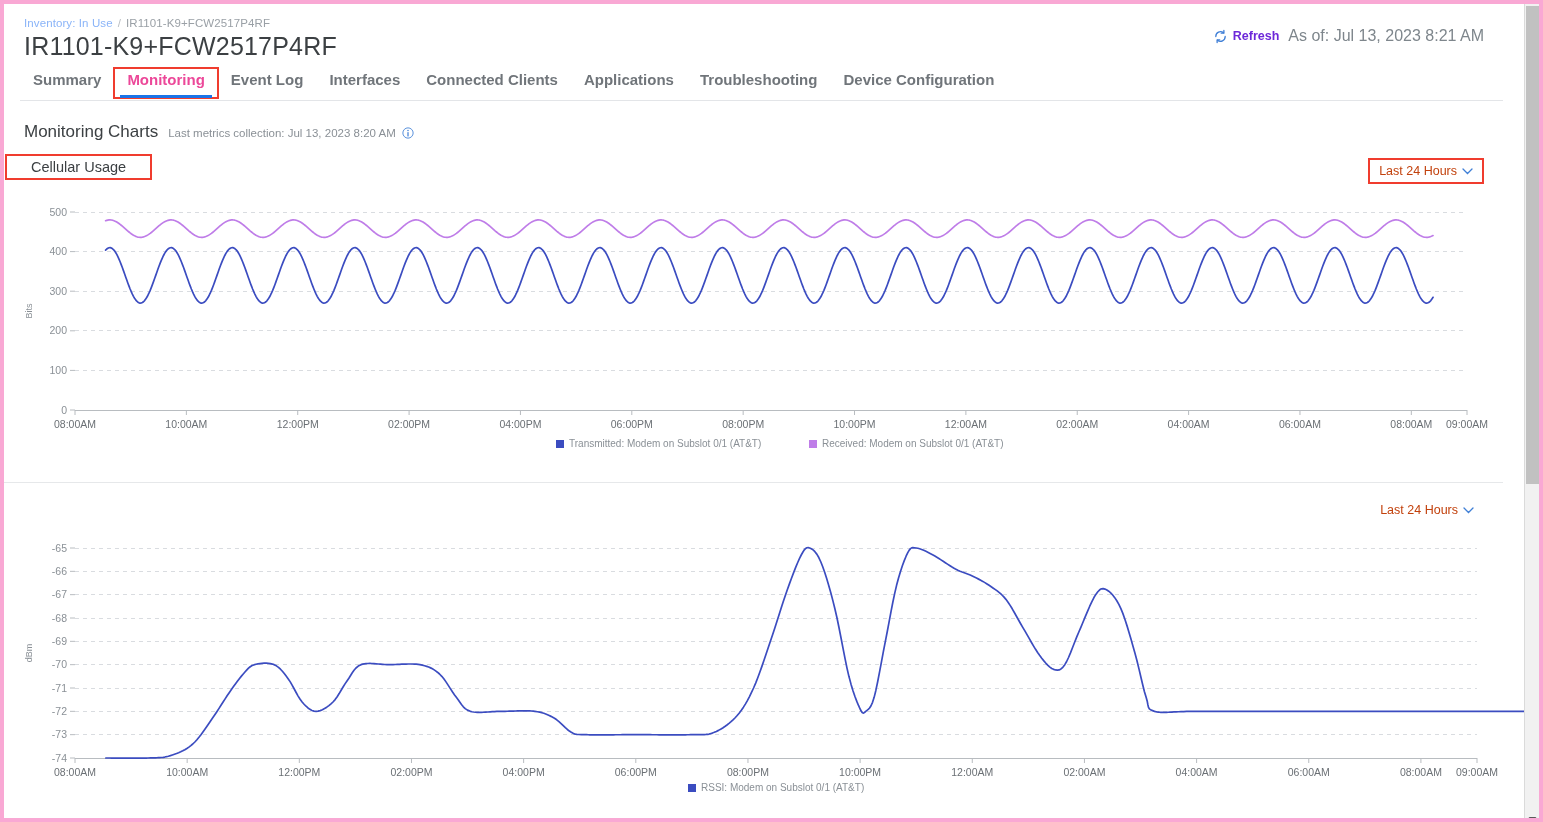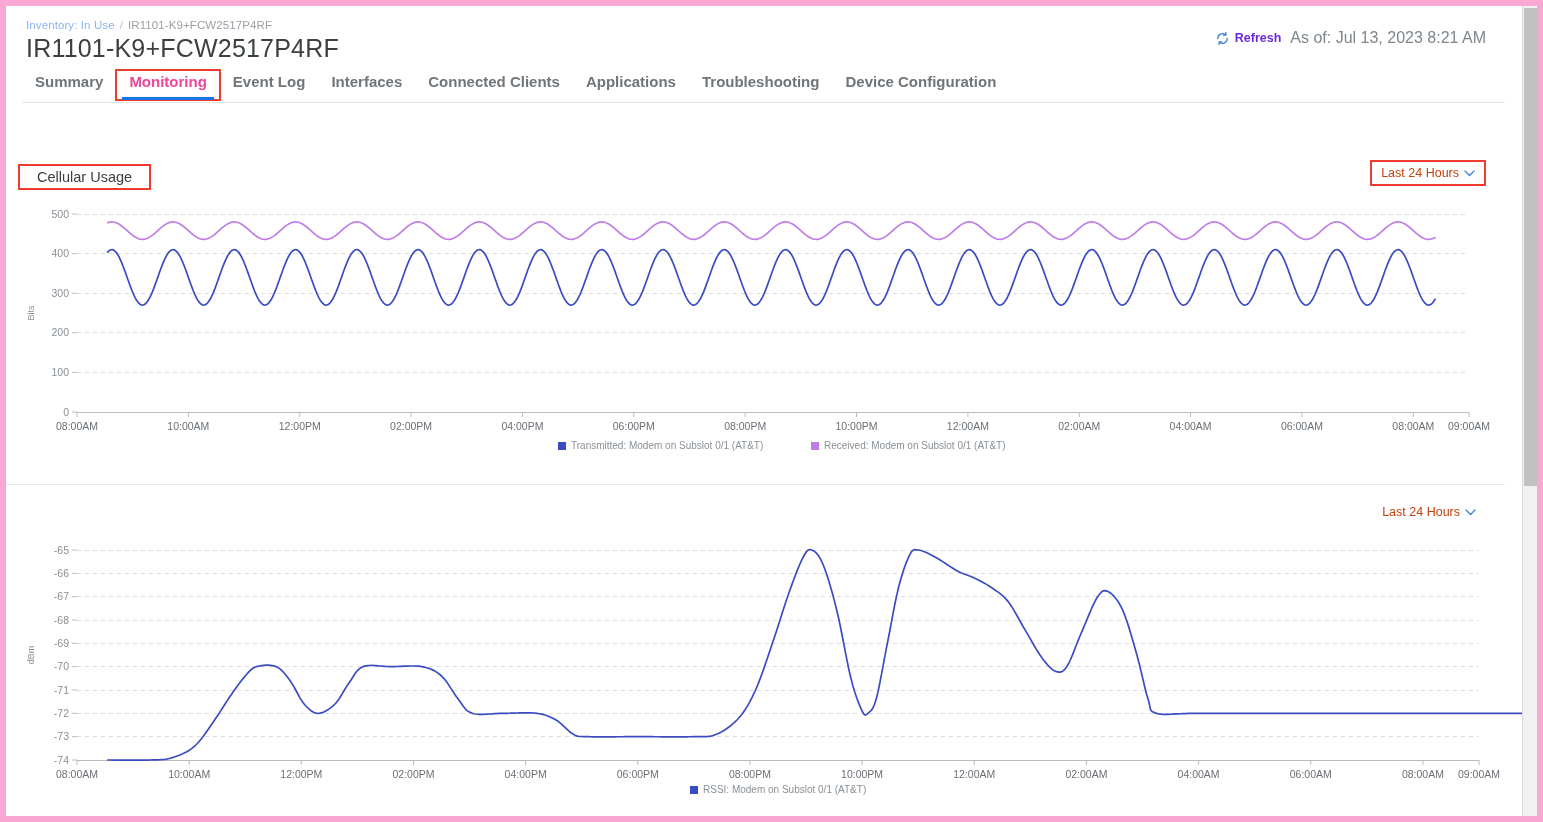--- a/index.html
+++ b/index.html
@@ -6,21 +6,21 @@
   html, body {
     margin: 0; padding: 0;
     background: #3a3a3a;
     font-family: "Liberation Sans", sans-serif;
   }
   #screen {
     position: relative;
     width: 1543px; height: 822px;
     background: #ffffff;
     overflow: hidden;
-    border: 6px solid #f9a8d4;
+    border: 4px solid #f9a8d4;
   }
   #page {
     position: absolute;
     left: 0; top: 0;
     width: 1528px; height: 820px;
     background: #fff;
     overflow: hidden;
   }
 
   
@@ -86,23 +86,22 @@
   
   .chart-block { position: absolute; left: 0; right: 0; }
   .chart-header {
     position: absolute; left: 0; right: 0; top: 0; height: 26px;
   }
   .chart-name {
     position: absolute; left: 20px; top: 0;
     font-size: 14.5px; color: #3c4043; white-space: nowrap;
   }
   .chart-name.boxed {
-    padding: 3px 17px; left: 14px; top: -4px;
+    padding: 3px 24px; left: 3px; top: -4px;
     outline: 2px solid #f03c2e;
-    margin-top: 8px;
   }
   .range-picker {
     position: absolute; top: 0;
     font-size: 12.5px; color: #c2410c; white-space: nowrap;
     cursor: pointer;
   }
   .range-picker.boxed {
     padding: 4px 9px;
     outline: 2px solid #f03c2e;
   }
@@ -163,20 +162,31 @@
       <div class="tab active boxed">Monitoring</div>
       <div class="tab">Event Log</div>
       <div class="tab">Interfaces</div>
       <div class="tab">Connected Clients</div>
       <div class="tab">Applications</div>
       <div class="tab">Troubleshooting</div>
       <div class="tab">Device Configuration</div>
     </div>
     <div class="tabs-rule"></div>
 
+    <div class="mc-head">
+      <span class="mc-title">Monitoring Charts</span>
+      <span class="mc-sub">Last metrics collection: Jul 13, 2023 8:20 AM</span>
+      <span>
+        <svg class="info-icon" viewBox="0 0 14 14">
+          <circle cx="7" cy="7" r="6" fill="none" stroke="#3f7fd6" stroke-width="1"></circle>
+          <circle cx="7" cy="4.1" r=".9" fill="#3f7fd6"></circle>
+          <rect x="6.3" y="6" width="1.4" height="5" fill="#3f7fd6"></rect>
+        </svg>
+      </span>
+    </div>
 
     <div class="chart-block" style="top:156px; height:300px;">
       <div class="chart-header">
         <div class="chart-name boxed">Cellular Usage</div>
         <div class="range-picker boxed" style="right:50px;">
           <span>Last 24 Hours</span><span class="chev">
             <svg width="11" height="7" viewBox="0 0 11 7">
               <path d="M1 1 L5.5 5.5 L10 1" fill="none" stroke="#3f7fd6" stroke-width="1.3" stroke-linecap="round"></path>
             </svg>
           </span>

